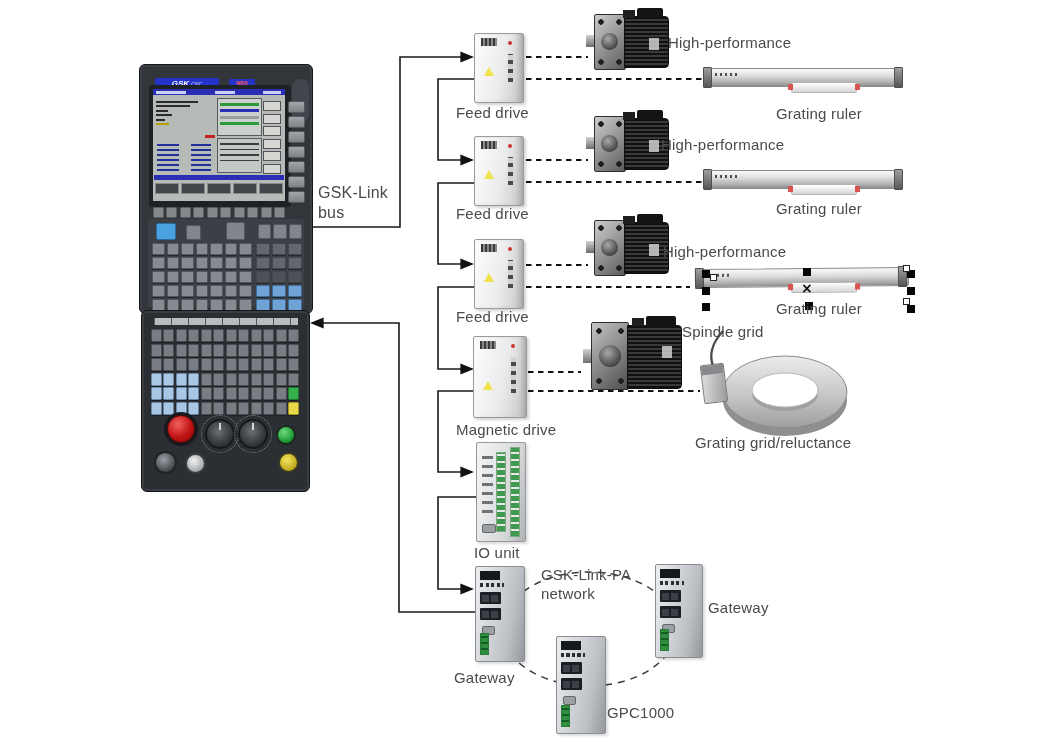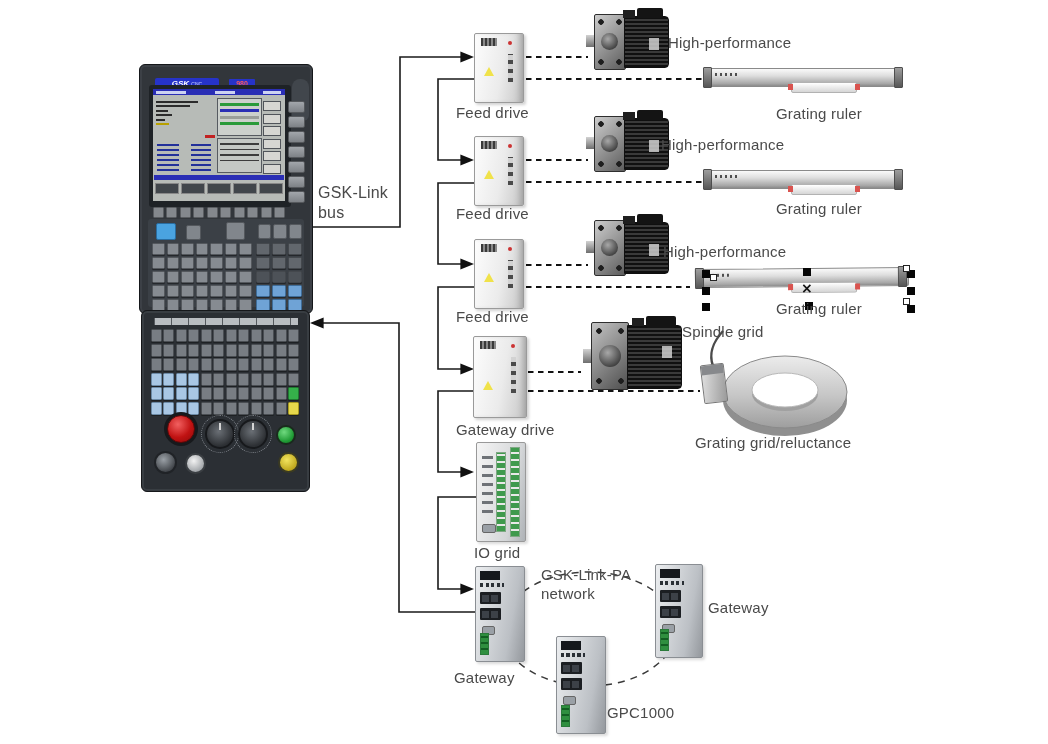--- a/index.html
+++ b/index.html
@@ -586,21 +586,21 @@
   <div class="lbl" style="left:456px;top:104px">Feed drive</div>
   <div class="lbl" style="left:456px;top:205px">Feed drive</div>
   <div class="lbl" style="left:456px;top:308px">Feed drive</div>
   <div class="lbl" style="left:668px;top:34px">High-performance</div>
   <div class="lbl" style="left:661px;top:136px">High-performance</div>
   <div class="lbl" style="left:663px;top:243px">High-performance</div>
   <div class="lbl" style="left:776px;top:105px">Grating ruler</div>
   <div class="lbl" style="left:776px;top:200px">Grating ruler</div>
   <div class="lbl" style="left:776px;top:300px">Grating ruler</div>
   <div class="lbl" style="left:682px;top:323px">Spindle grid</div>
-  <div class="lbl" style="left:456px;top:421px">Gateway drive</div>
+  <div class="lbl" style="left:456px;top:421px">Magnetic drive</div>
   <div class="lbl" style="left:695px;top:434px">Grating grid/reluctance</div>
-  <div class="lbl" style="left:474px;top:544px">IO grid</div>
+  <div class="lbl" style="left:474px;top:544px">IO unit</div>
   <div class="lbl" style="left:541px;top:566px;width:118px">GSK-Link-PA network</div>
   <div class="lbl" style="left:708px;top:599px">Gateway</div>
   <div class="lbl" style="left:454px;top:669px">Gateway</div>
   <div class="lbl" style="left:607px;top:704px">GPC1000</div>
 
 </div>
 
 </body></html>

